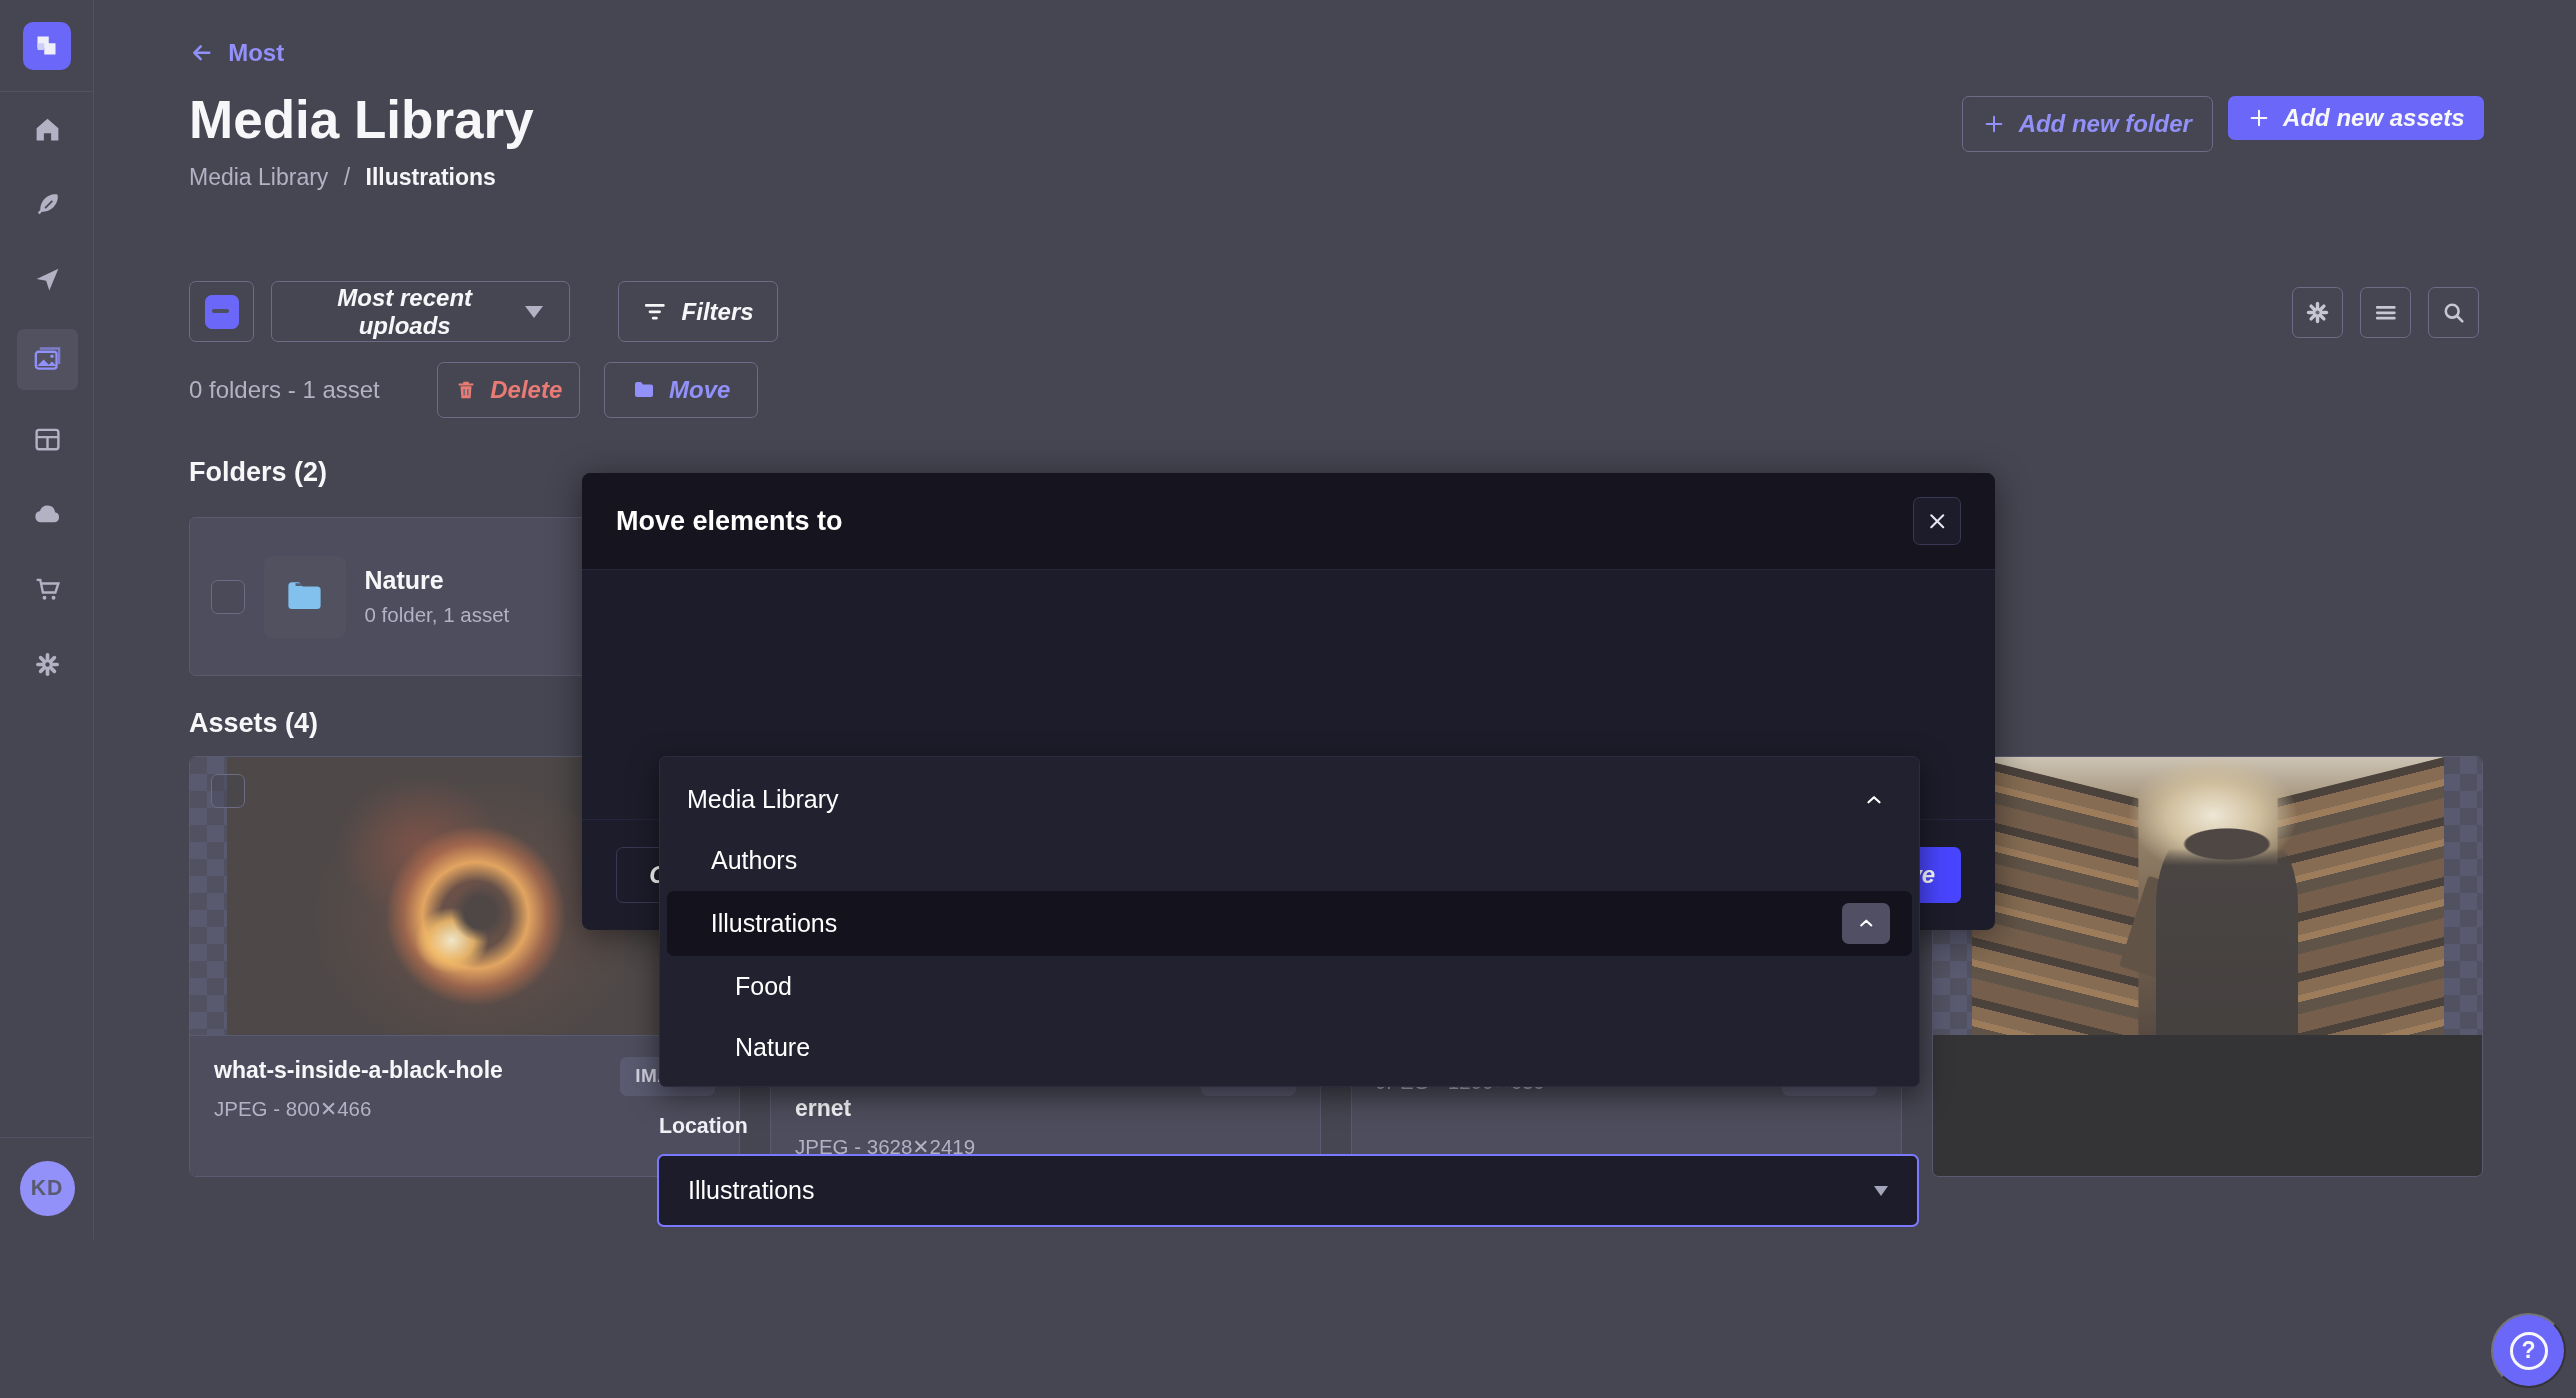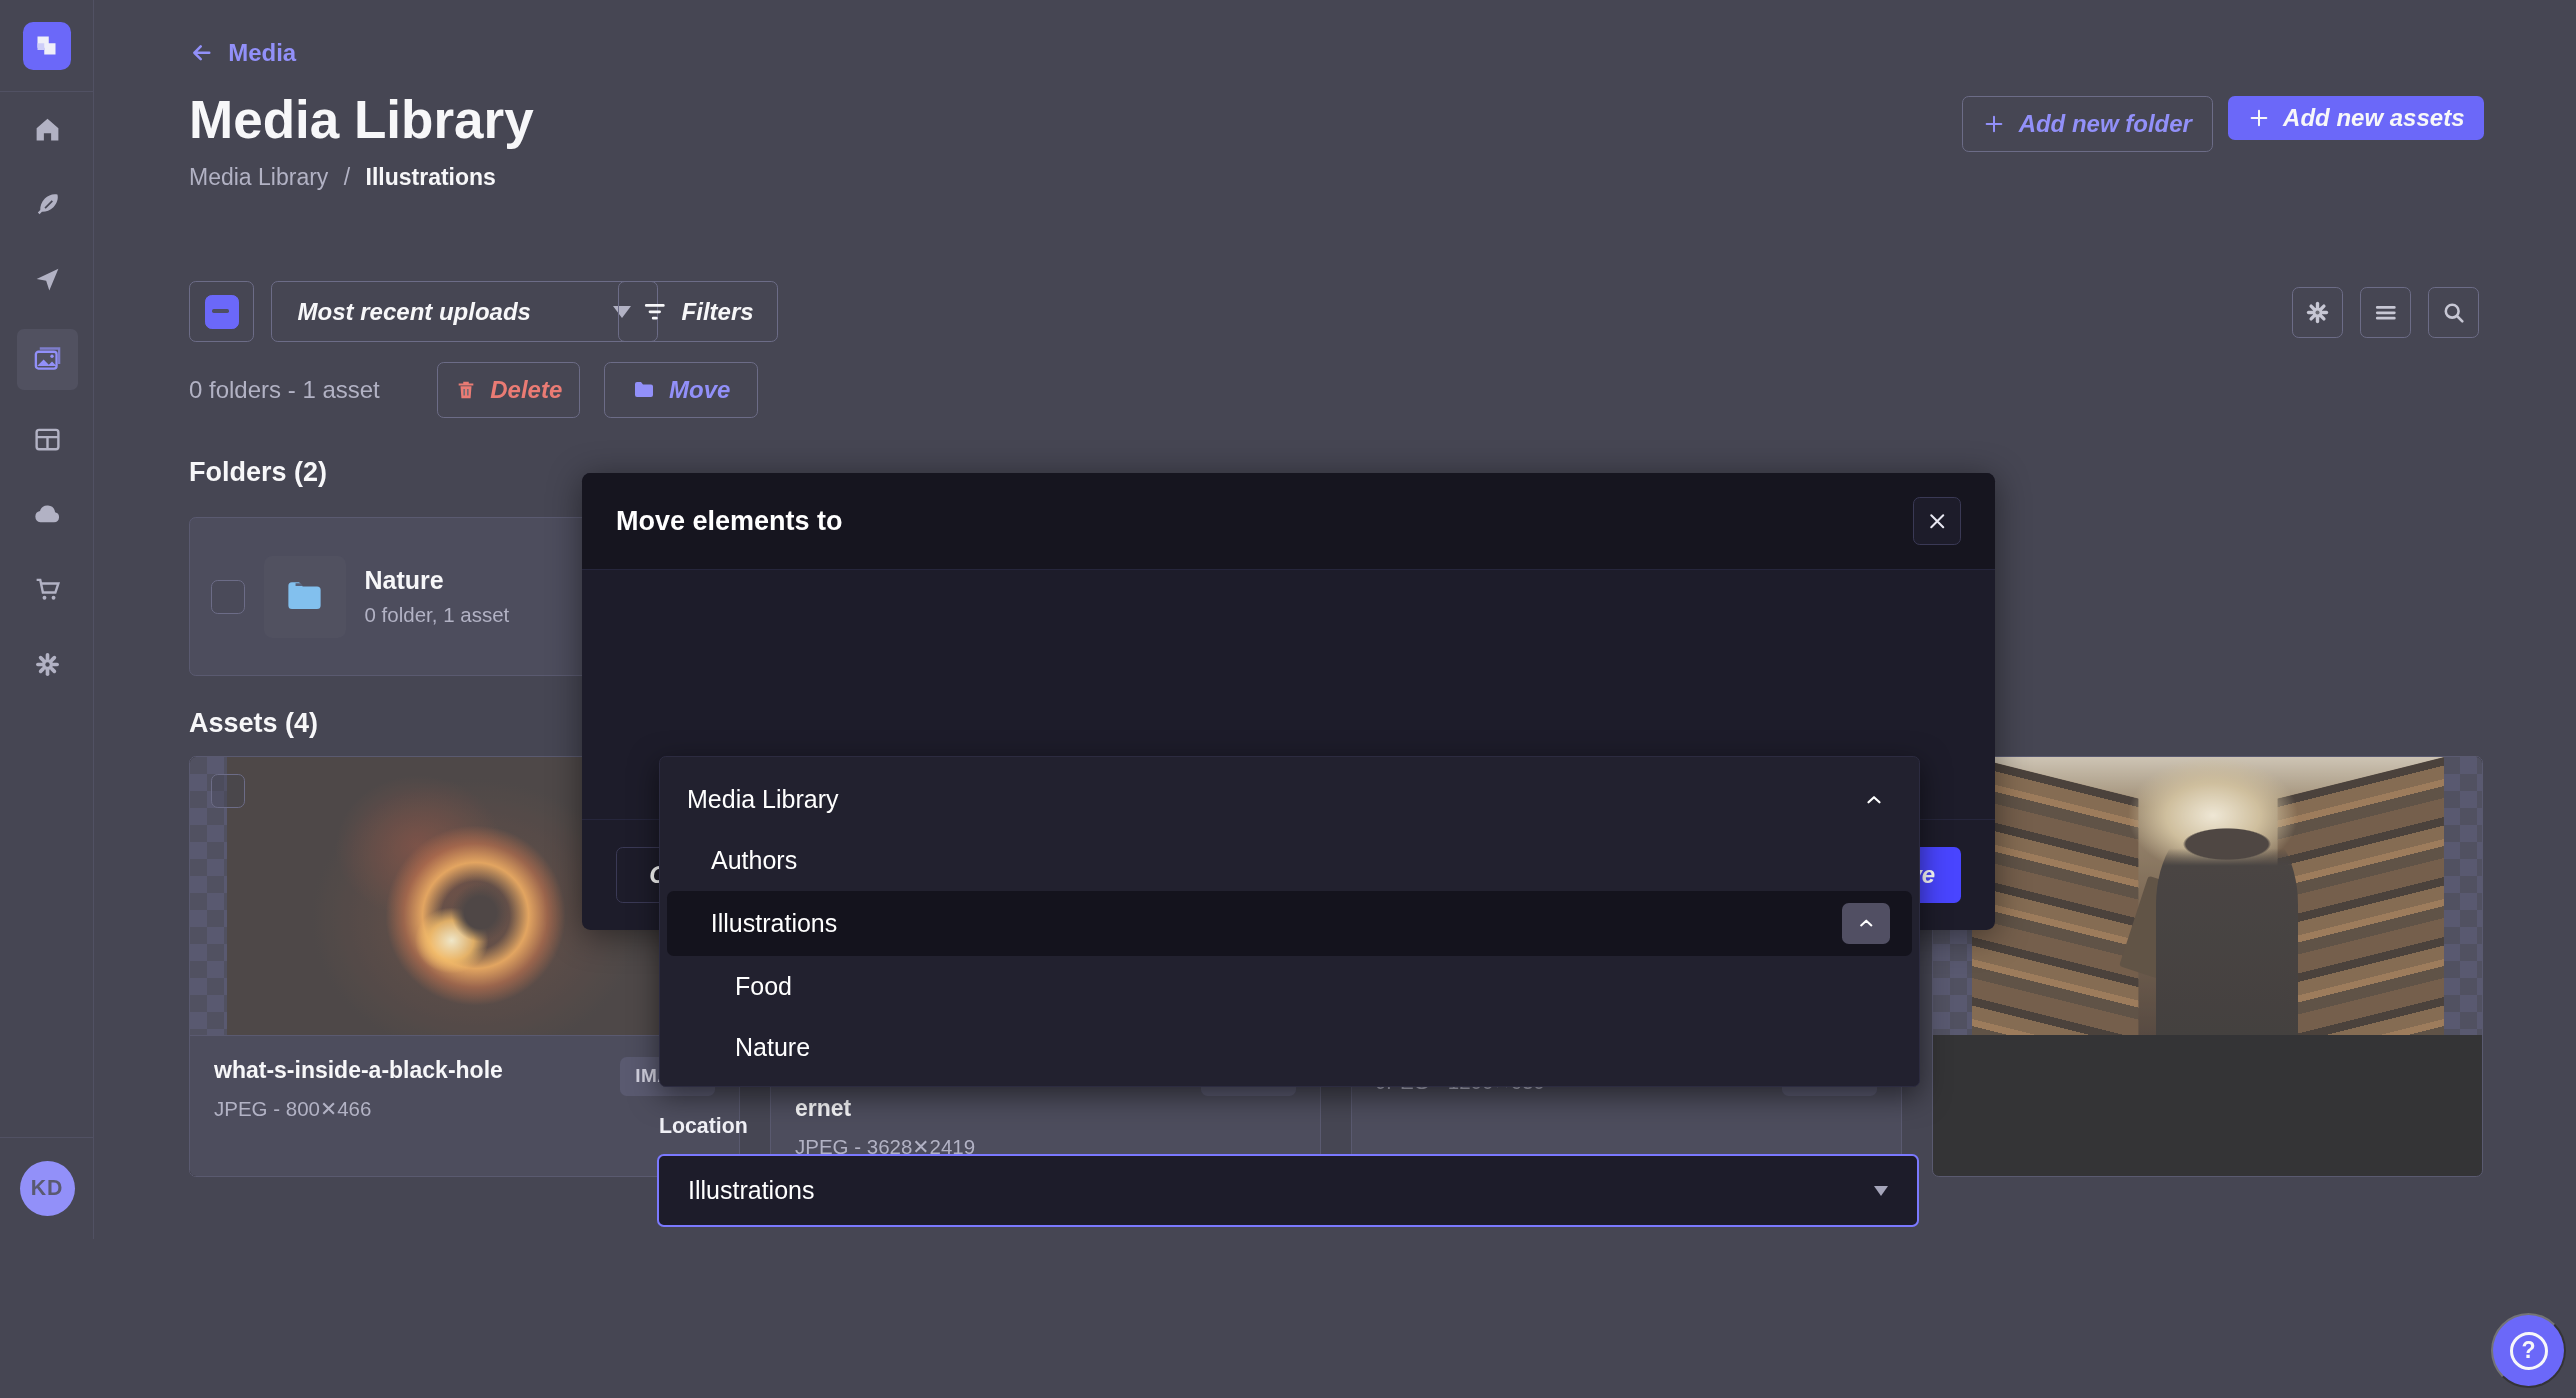--- a/index.html
+++ b/index.html
@@ -38,21 +38,21 @@
   .btn-primary { background:#4945ff; color:#ffffff; }
   .add-folder { position:absolute; left:1962px; top:96px; width:251px; height:56px; color:#7b79ff; }
   .add-assets { position:absolute; left:2228px; top:96px; width:256px; height:44px; }
 
   
   .selectall-box { position:absolute; left:189px; top:281px; width:65px; height:61px;
                    border:1.7px solid #4a4a6a; border-radius:6.8px; display:flex; align-items:center; justify-content:center; }
   .cb { width:34px; height:34px; border-radius:6.8px; border:1.7px solid #4a4a6a; background:rgba(24,24,38,.35); }
   .cb.ind { background:#4945ff; border-color:#4945ff; position:relative; }
   .cb.ind::after { content:""; position:absolute; left:6.8px; top:13.6px; width:17px; height:4.3px; background:#23233b; border-radius:1.7px; }
-  .sort-btn { position:absolute; left:271px; top:281px; width:387px; height:61px; color:#ffffff; justify-content:space-between; padding:0 25.6px; }
+  .sort-btn { position:absolute; left:271px; top:281px; width:299px; height:61px; color:#ffffff; justify-content:space-between; padding:0 25.6px; }
   .caret-down { width:0; height:0; border-left:9.4px solid transparent; border-right:9.4px solid transparent; border-top:12px solid #a5a5ba; }
   .filters-btn { position:absolute; left:618px; top:281px; width:160px; height:61px; color:#ffffff; }
   .icon-btn { position:absolute; top:287px; width:51px; height:51px; border:1.7px solid #4a4a6a; border-radius:6.8px;
               display:flex; align-items:center; justify-content:center; color:#c0c0cf; background:transparent; }
 
   
   .bulk-summary { position:absolute; left:189px; top:362px; height:56px; display:flex; align-items:center;
                   font-size:24px; color:#a5a5ba; }
   .delete-btn { position:absolute; left:437px; top:362px; width:143px; height:56px; color:#ee5e52; }
   .move-btn  { position:absolute; left:604px; top:362px; width:154px; height:56px; color:#7b79ff; }
@@ -224,21 +224,21 @@
     </nav>
     <div class="sb-bottom">
       <div class="avatar">KD</div>
     </div>
   </aside>
 
   <div class="back">
     <svg width="25.6" height="25.6" viewBox="0 0 24 24" fill="none" stroke="currentColor" stroke-width="2.4" stroke-linecap="round" stroke-linejoin="round">
         <path d="M19 12H5M11 6l-6 6 6 6"></path>
       </svg>
-    <span>Media</span>
+    <span>Most</span>
   </div>
   <h1 class="page-title">Media Library</h1>
   <div class="breadcrumb">
     <span>Media Library</span>
     <span>/</span>
     <span class="current">Illustrations</span>
   </div>
   <button class="btn btn-outline add-folder">
     <svg width="22" height="22" viewBox="0 0 24 24" fill="none" stroke="currentColor" stroke-width="2.2" stroke-linecap="round">
         <path d="M12 4v16M4 12h16"></path>

